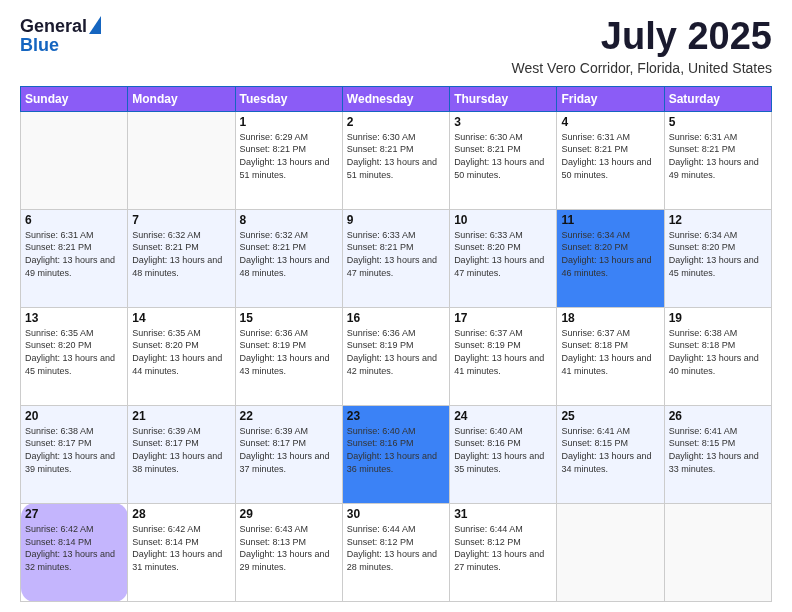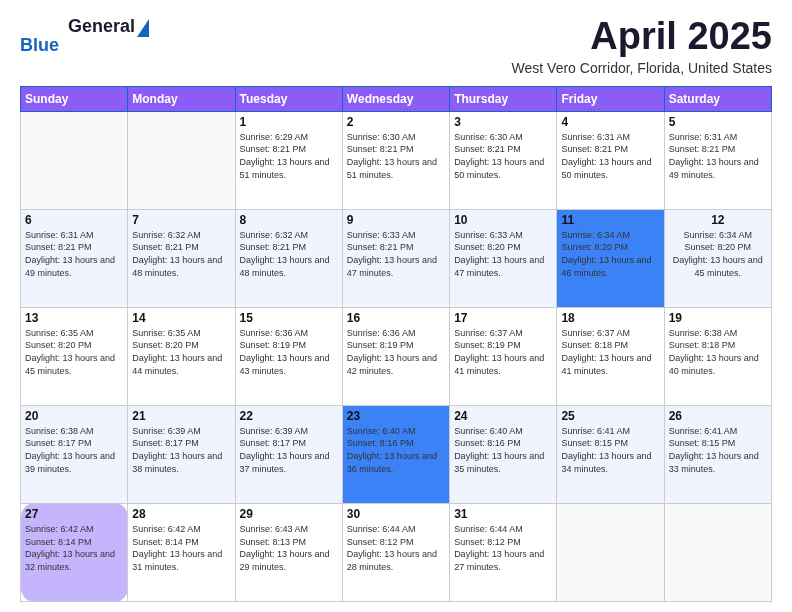--- a/index.html
+++ b/index.html
@@ -32,22 +32,21 @@
       width: 0;
       height: 0;
       border-left: 12px solid transparent;
       border-bottom: 18px solid #1565c0;
       display: inline-block;
       margin-left: 2px;
       vertical-align: middle;
     }
     .logo-line {
       display: flex;
-      align-items: flex-end;
-      margin-left: 48px;
+      align-items: flex-start;
     }
     .title-area {
       text-align: right;
     }
     .month-title {
       font-size: 38px;
       font-weight: bold;
       color: #1a1a2e;
       line-height: 1.1;
     }
@@ -102,21 +101,21 @@
 <div class="page">
   <div class="header">
     <div class="logo">
       <div class="logo-line">
         <span style="font-size:18px;font-weight:bold;color:#1a1a2e;">General</span>
         <span class="logo-triangle"></span>
       </div>
       <div style="font-size:18px;font-weight:bold;color:#1565c0;margin-top:-2px;">Blue</div>
     </div>
     <div class="title-area">
-      <div class="month-title">April 2025</div>
+      <div class="month-title">July 2025</div>
       <div class="subtitle">West Vero Corridor, Florida, United States</div>
     </div>
   </div>
 
   <table class="calendar">
     <thead>
       <tr>
         <th>Sunday</th>
         <th>Monday</th>
         <th>Tuesday</th>
@@ -169,21 +168,21 @@
             <div class="day-info">Sunrise: 6:33 AM<br>Sunset: 8:21 PM<br>Daylight: 13 hours and 47 minutes.</div>
           </td>
           <td style="background: rgb(240, 244, 255);">
             <span class="day-num">10</span>
             <div class="day-info">Sunrise: 6:33 AM<br>Sunset: 8:20 PM<br>Daylight: 13 hours and 47 minutes.</div>
           </td>
           <td style="background: #3b82f6;">
             <span class="day-num">11</span>
             <div class="day-info">Sunrise: 6:34 AM<br>Sunset: 8:20 PM<br>Daylight: 13 hours and 46 minutes.</div>
           </td>
-          <td style="background: rgb(240, 244, 255); text-align: center;">
+          <td style="background: rgb(240, 244, 255);">
             <span class="day-num">12</span>
             <div class="day-info">Sunrise: 6:34 AM<br>Sunset: 8:20 PM<br>Daylight: 13 hours and 45 minutes.</div>
           </td>
         </tr>
         <tr>
           <td style="background: rgb(255, 255, 255);">
             <span class="day-num">13</span>
             <div class="day-info">Sunrise: 6:35 AM<br>Sunset: 8:20 PM<br>Daylight: 13 hours and 45 minutes.</div>
           </td>
           <td style="background: rgb(255, 255, 255);">

